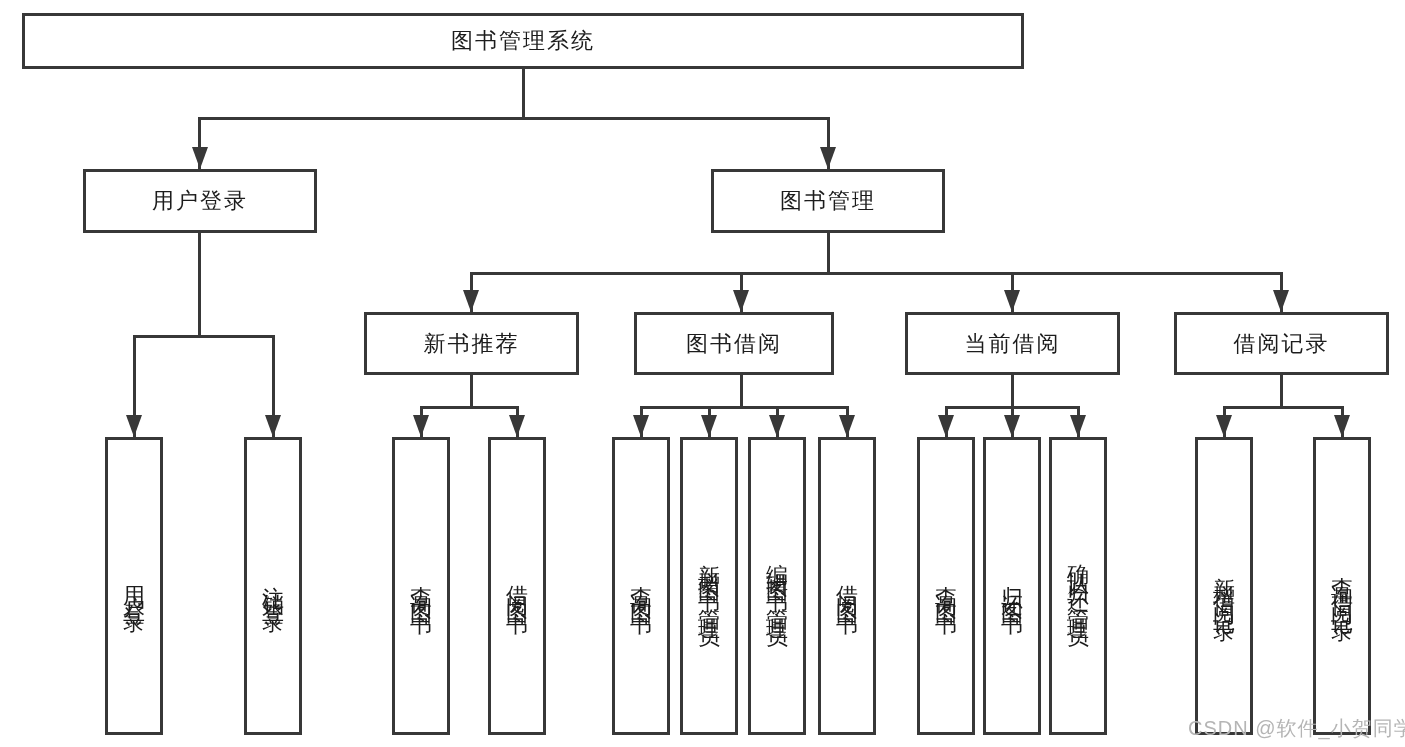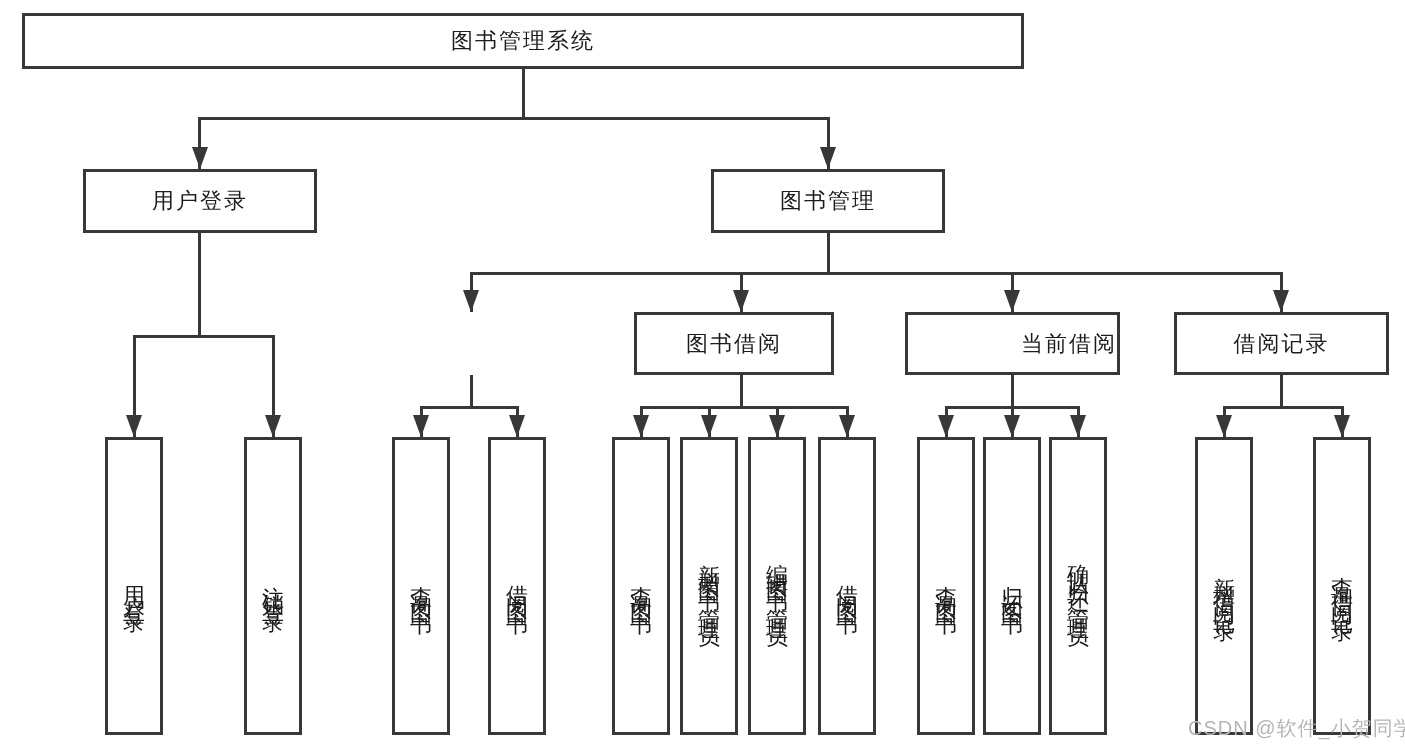--- a/index.html
+++ b/index.html
@@ -76,24 +76,27 @@
   <div class="hline" style="left:470px;top:272px;width:813px;"></div>
   <div class="vline" style="left:470px;top:272px;height:40px;"></div>
   <div class="arr" style="left:463px;top:290px;"></div>
   <div class="vline" style="left:740px;top:272px;height:40px;"></div>
   <div class="arr" style="left:733px;top:290px;"></div>
   <div class="vline" style="left:1011px;top:272px;height:40px;"></div>
   <div class="arr" style="left:1004px;top:290px;"></div>
   <div class="vline" style="left:1280px;top:272px;height:40px;"></div>
   <div class="arr" style="left:1273px;top:290px;"></div>
 
+  <div class="box" style="left:364px;top:312px;width:215px;height:63px;">
+    <span class="lbl">新书推荐</span>
+  </div>
   <div class="box" style="left:634px;top:312px;width:200px;height:63px;">
     <span class="lbl">图书借阅</span>
   </div>
-  <div class="box" style="left:905px;top:312px;width:215px;height:63px;justify-content:flex-end;">
+  <div class="box" style="left:905px;top:312px;width:215px;height:63px;">
     <span class="lbl">当前借阅</span>
   </div>
   <div class="box" style="left:1174px;top:312px;width:215px;height:63px;">
     <span class="lbl">借阅记录</span>
   </div>
 
   <div class="vline" style="left:470px;top:375px;height:33px;"></div>
   <div class="hline" style="left:420px;top:406px;width:99px;"></div>
   <div class="vline" style="left:740px;top:375px;height:33px;"></div>
   <div class="hline" style="left:640px;top:406px;width:209px;"></div>

